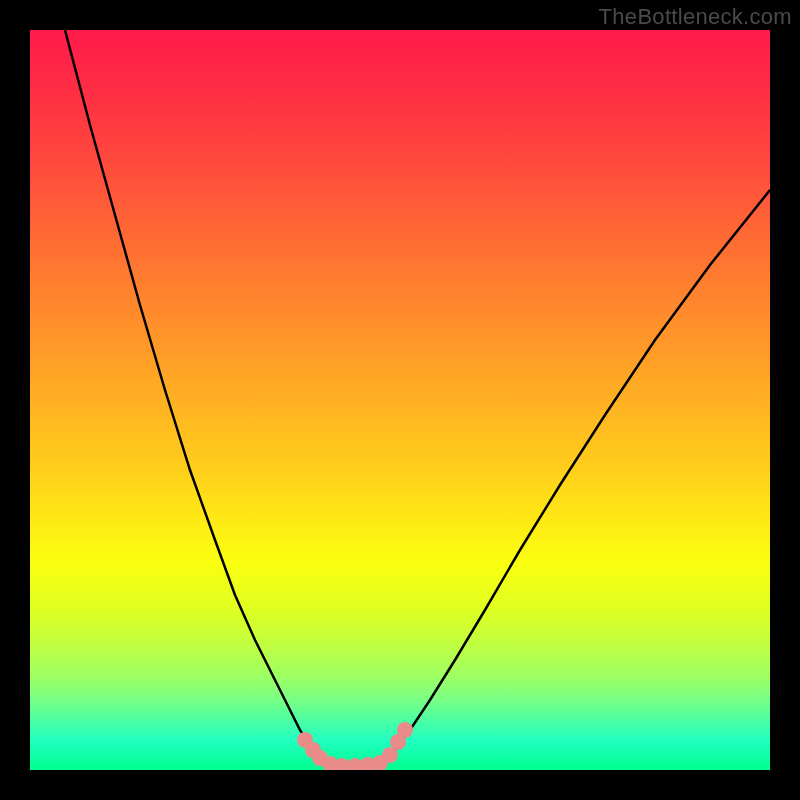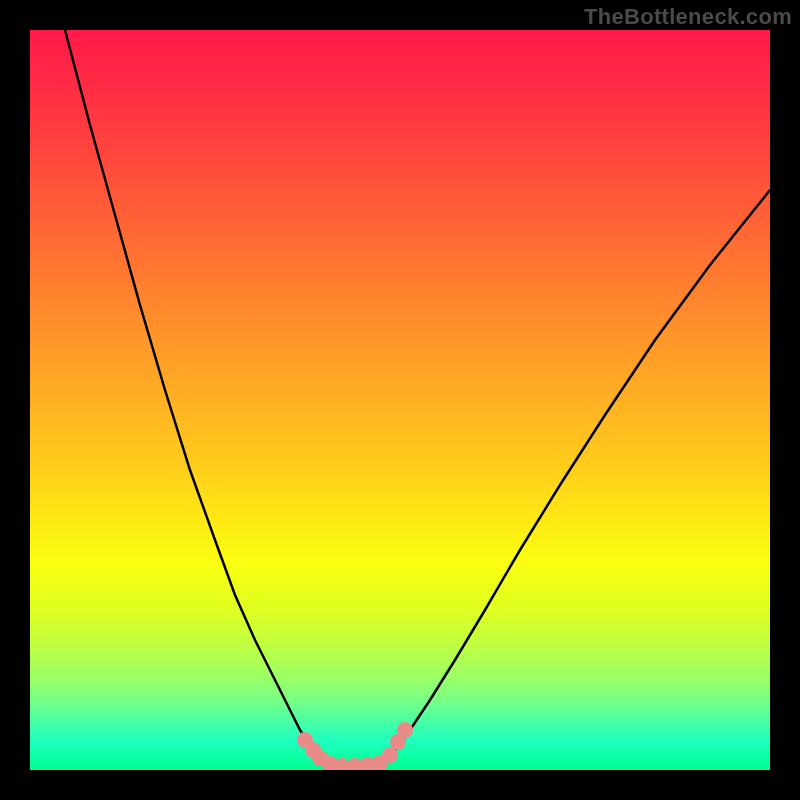--- a/index.html
+++ b/index.html
@@ -50,21 +50,21 @@
       #50ffa0 93%,
       #20ffc0 96%,
       #00ff90 100%);
   }
   .watermark {
     position: absolute;
     top: 4px;
     right: 8px;
     color: #4a4a4a;
     font-size: 22px;
-    font-weight: 700;
+    font-weight: 400;
     letter-spacing: 0.3px;
     z-index: 10;
   }
   svg.curve {
     position: absolute;
     top: 0;
     left: 0;
     width: 100%;
     height: 100%;
   }

